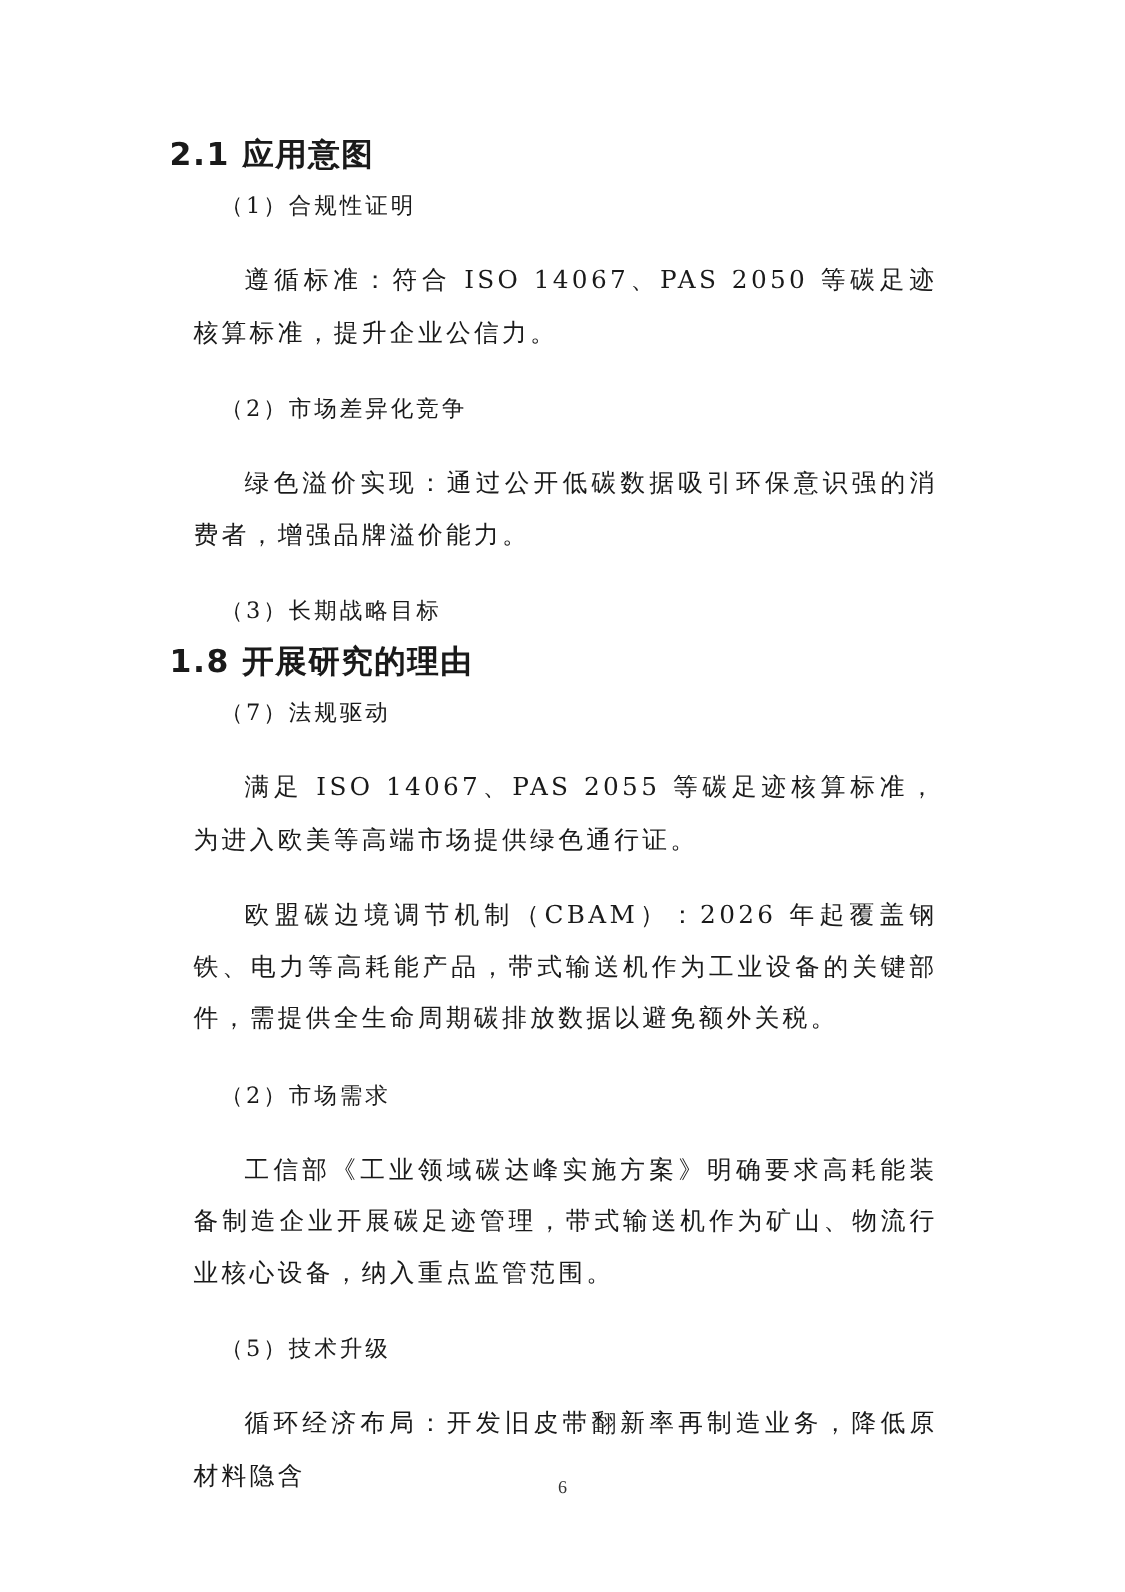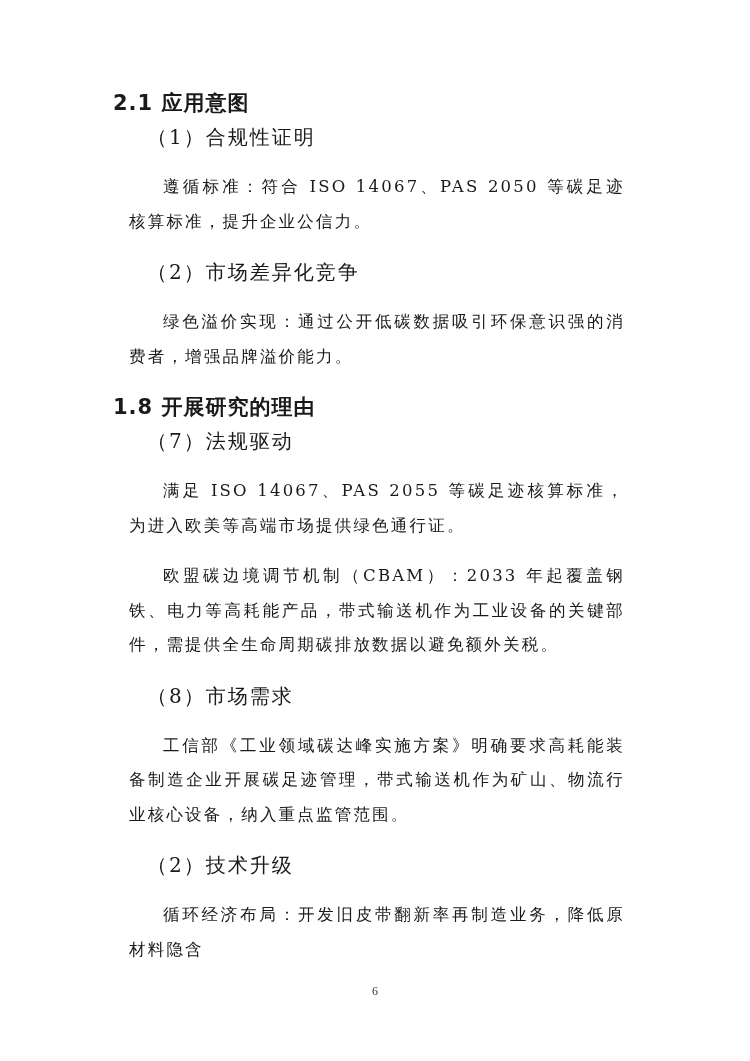--- a/index.html
+++ b/index.html
@@ -8,21 +8,21 @@
       font-family: "DejaVu Serif", "Liberation Serif", serif;
       color: #1a1a1a;
     }
     .page { position: absolute; left: 113px; top: 86px; width: 528px; }
     .h2 {
       font-family: "DejaVu Sans", "Liberation Sans", sans-serif;
       font-weight: bold; font-size: 21px; line-height: 34px; height: 34px;
       margin: 0; letter-spacing: 1px;
     }
     .h3 {
-      font-size: 20px; line-height: 34px; height: 34px; margin: 0;
+      font-size: 15px; line-height: 34px; height: 34px; margin: 0;
       padding-left: 34px; letter-spacing: 2px;
     }
     .p {
       font-size: 16.5px; line-height: 34.5px; margin: 16px;
       text-indent: 34px; text-align: justify; text-align-last: left;
       letter-spacing: 2.2px;
     }
     .page-number {
       position: absolute; left: 0; width: 750px; top: 984px;
       text-align: center; font-size: 12px; color: #333;
@@ -32,24 +32,25 @@
 </head>
 <body>
 
 <div class="page">
 
   <h2 class="h2">2.1 应用意图</h2>
   <div class="h3">（1）合规性证明</div>
   <p class="p">遵循标准：符合 ISO 14067、PAS 2050 等碳足迹核算标准，提升企业公信力。</p>
   <div class="h3">（2）市场差异化竞争</div>
   <p class="p">绿色溢价实现：通过公开低碳数据吸引环保意识强的消费者，增强品牌溢价能力。</p>
+  <div class="h3">（3）长期战略目标</div>
 
   <h2 class="h2">1.8 开展研究的理由</h2>
   <div class="h3">（7）法规驱动</div>
   <p class="p">满足 ISO 14067、PAS 2055 等碳足迹核算标准，为进入欧美等高端市场提供绿色通行证。</p>
-  <p class="p">欧盟碳边境调节机制（CBAM）：2033 年起覆盖钢铁、电力等高耗能产品，带式输送机作为工业设备的关键部件，需提供全生命周期碳排放数据以避免额外关税。</p>
-  <div class="h3">（8）市场需求</div>
+  <p class="p">欧盟碳边境调节机制（CBAM）：2026 年起覆盖钢铁、电力等高耗能产品，带式输送机作为工业设备的关键部件，需提供全生命周期碳排放数据以避免额外关税。</p>
+  <div class="h3">（2）市场需求</div>
   <p class="p">工信部《工业领域碳达峰实施方案》明确要求高耗能装备制造企业开展碳足迹管理，带式输送机作为矿山、物流行业核心设备，纳入重点监管范围。</p>
-  <div class="h3">（2）技术升级</div>
+  <div class="h3">（5）技术升级</div>
   <p class="p">循环经济布局：开发旧皮带翻新率再制造业务，降低原材料隐含</p>
 </div>
 
 <div class="page-number">6</div>
 
 </body></html>

